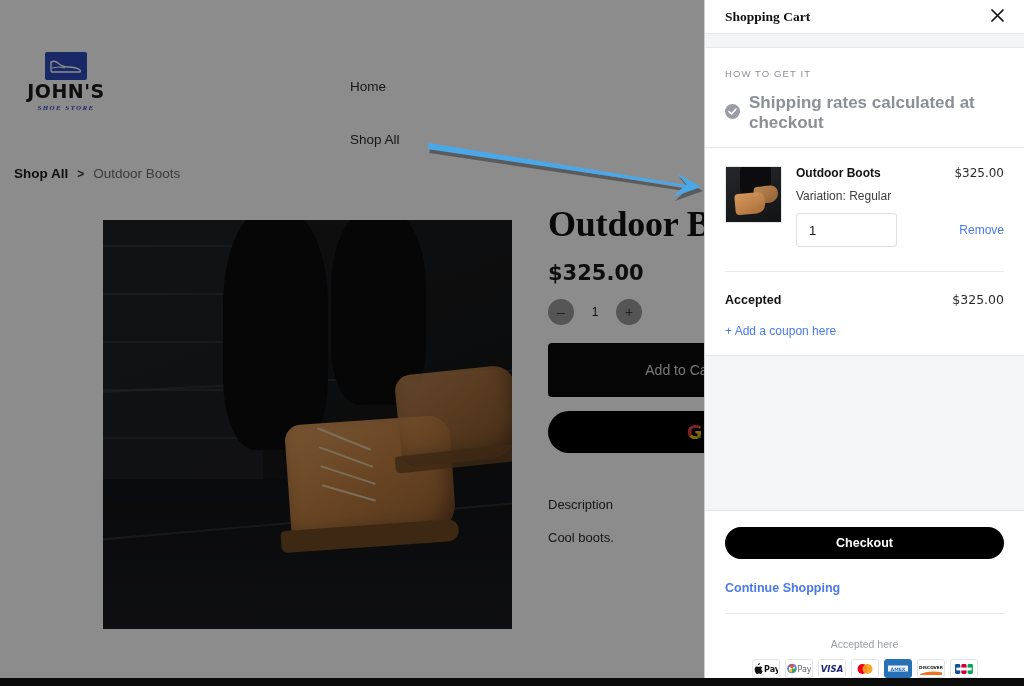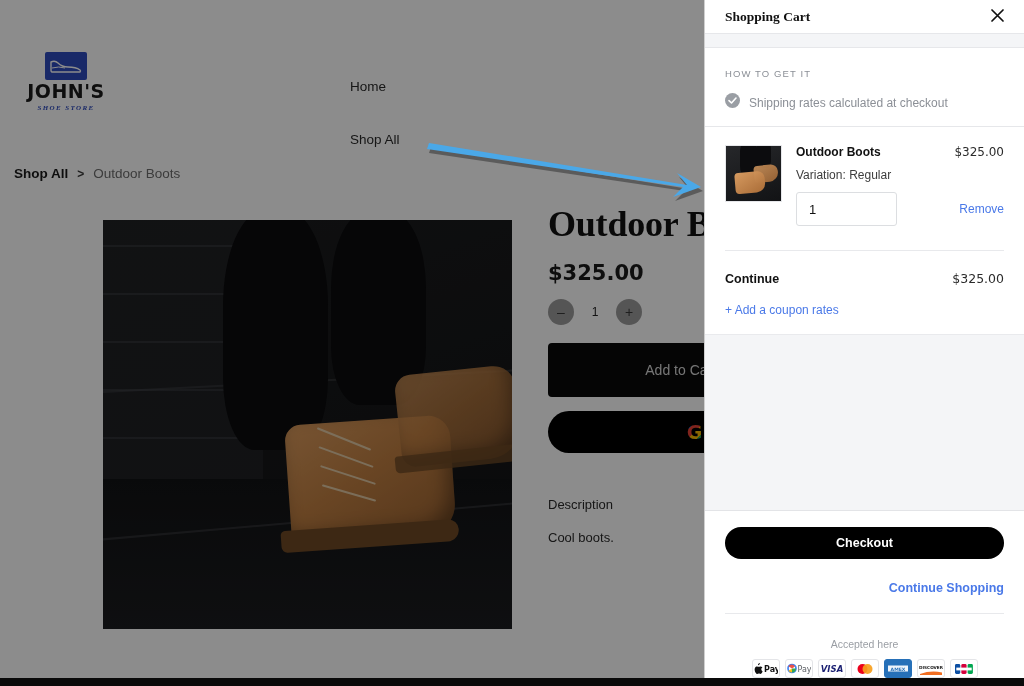--- a/index.html
+++ b/index.html
@@ -89,21 +89,21 @@
   .close-x { background: none; border: none; cursor: pointer; line-height: 1; padding: 2px; }
   .gray-strip { height: 15px; background: #f4f5f7; border-top: 1px solid #e6e7ea; border-bottom: 1px solid #e6e7ea; }
 
   .cart-scroll { flex: 1; overflow: hidden; display: flex; flex-direction: column; }
   .ship-block { padding: 20px 20px 14px; }
   .ship-kicker { font-size: 9.5px; letter-spacing: 1.1px; color: #8b8f96; text-transform: uppercase; }
   .ship-tab { margin-top: 12px; height: 38px; background: #f1f2f4; border-radius: 3px;
               display: flex; align-items: center; gap: 9px; padding-left: 16px; cursor: pointer; }
   .ship-tab-label { font-size: 13px; font-weight: 700; color: #111; }
   .ship-note { margin-top: 14px; display: flex; align-items: center; gap: 9px; }
-  .ship-note-text { font-size: 12px; color: #8b8f96; }
+  .ship-note-text { font-size: 17px; color: #8b8f96; font-weight: bold; }
 
   .divider { height: 1px; background: #e6e7ea; }
 
   .line-item { padding: 18px 20px 0; display: flex; gap: 14px; }
   .thumb { width: 57px; height: 57px; flex: 0 0 57px; border: 1px solid #e6e7ea; overflow: hidden;
            background: linear-gradient(160deg,#26272a,#121315); position: relative; }
   .t-jean { position: absolute; background: #0c0c0e; border-radius: 30%; }
   .t-boot { position: absolute; border-radius: 4px 7px 9px 4px;
             background: linear-gradient(150deg,#d69a60,#a96c37); }
   .li-body { flex: 1; min-width: 0; }
@@ -125,21 +125,21 @@
   .subtotal-label { font-size: 12.5px; font-weight: 700; color: #111; }
   .subtotal-val { font-size: 12.5px; color: #2b2b2b; font-family: "DejaVu Sans", sans-serif; }
   .coupon-link { display: inline-block; margin-top: 17px; font-size: 12px; color: #4a79e8;
                  text-decoration: none; cursor: pointer; }
   .filler { margin-top: 16px; flex: 1; background: #f4f5f7;
             border-top: 1px solid #e9eaed; border-bottom: 1px solid #e3e4e7; }
 
   .cart-foot { padding: 16px 20px 0; background: #fff; }
   .checkout-btn { width: 100%; height: 32px; background: #000; color: #fff; border: none;
                   border-radius: 18px; font-size: 12.5px; font-weight: 700; cursor: pointer; }
-  .continue-link { display: block; text-align: right; margin-top: 22px; font-size: 12.5px;
+  .continue-link { display: block; text-align: left; margin-top: 22px; font-size: 12.5px;
                    font-weight: 700; color: #4a79e8; text-decoration: none; cursor: pointer; }
   .foot-divider { margin-top: 18px; height: 1px; background: #e8e9ec; }
   .accepted { text-align: center; margin-top: 24px; font-size: 10.5px; color: #9a9ea4; }
   .pay-icons { margin-top: 9px; display: flex; justify-content: center; gap: 5px; }
   .pay { width: 28px; height: 19px; border: 1px solid #e4e5e8; border-radius: 3px; background: #fff;
          display: flex; align-items: center; justify-content: center; overflow: hidden; }
 </style>
 </head>
 <body>
 
@@ -277,24 +277,24 @@
             <input class="qty-input" type="text" value="1" style="">
             <a href="#" class="remove-link">Remove</a>
           </div>
         </div>
       </div>
 
       <div class="items-divider"></div>
 
       <div class="totals">
         <div class="subtotal-row">
-          <span class="subtotal-label">Continue</span>
+          <span class="subtotal-label">Accepted</span>
           <span class="subtotal-val">$325.00</span>
         </div>
-        <a href="#" class="coupon-link">+ Add a coupon rates</a>
+        <a href="#" class="coupon-link">+ Add a coupon here</a>
       </div>
 
       <div class="filler"></div>
     </div>
 
     <div class="cart-foot">
       <button class="checkout-btn">Checkout</button>
       <a href="#" class="continue-link">Continue Shopping</a>
       <div class="foot-divider"></div>
       <div class="accepted">Accepted here</div>

